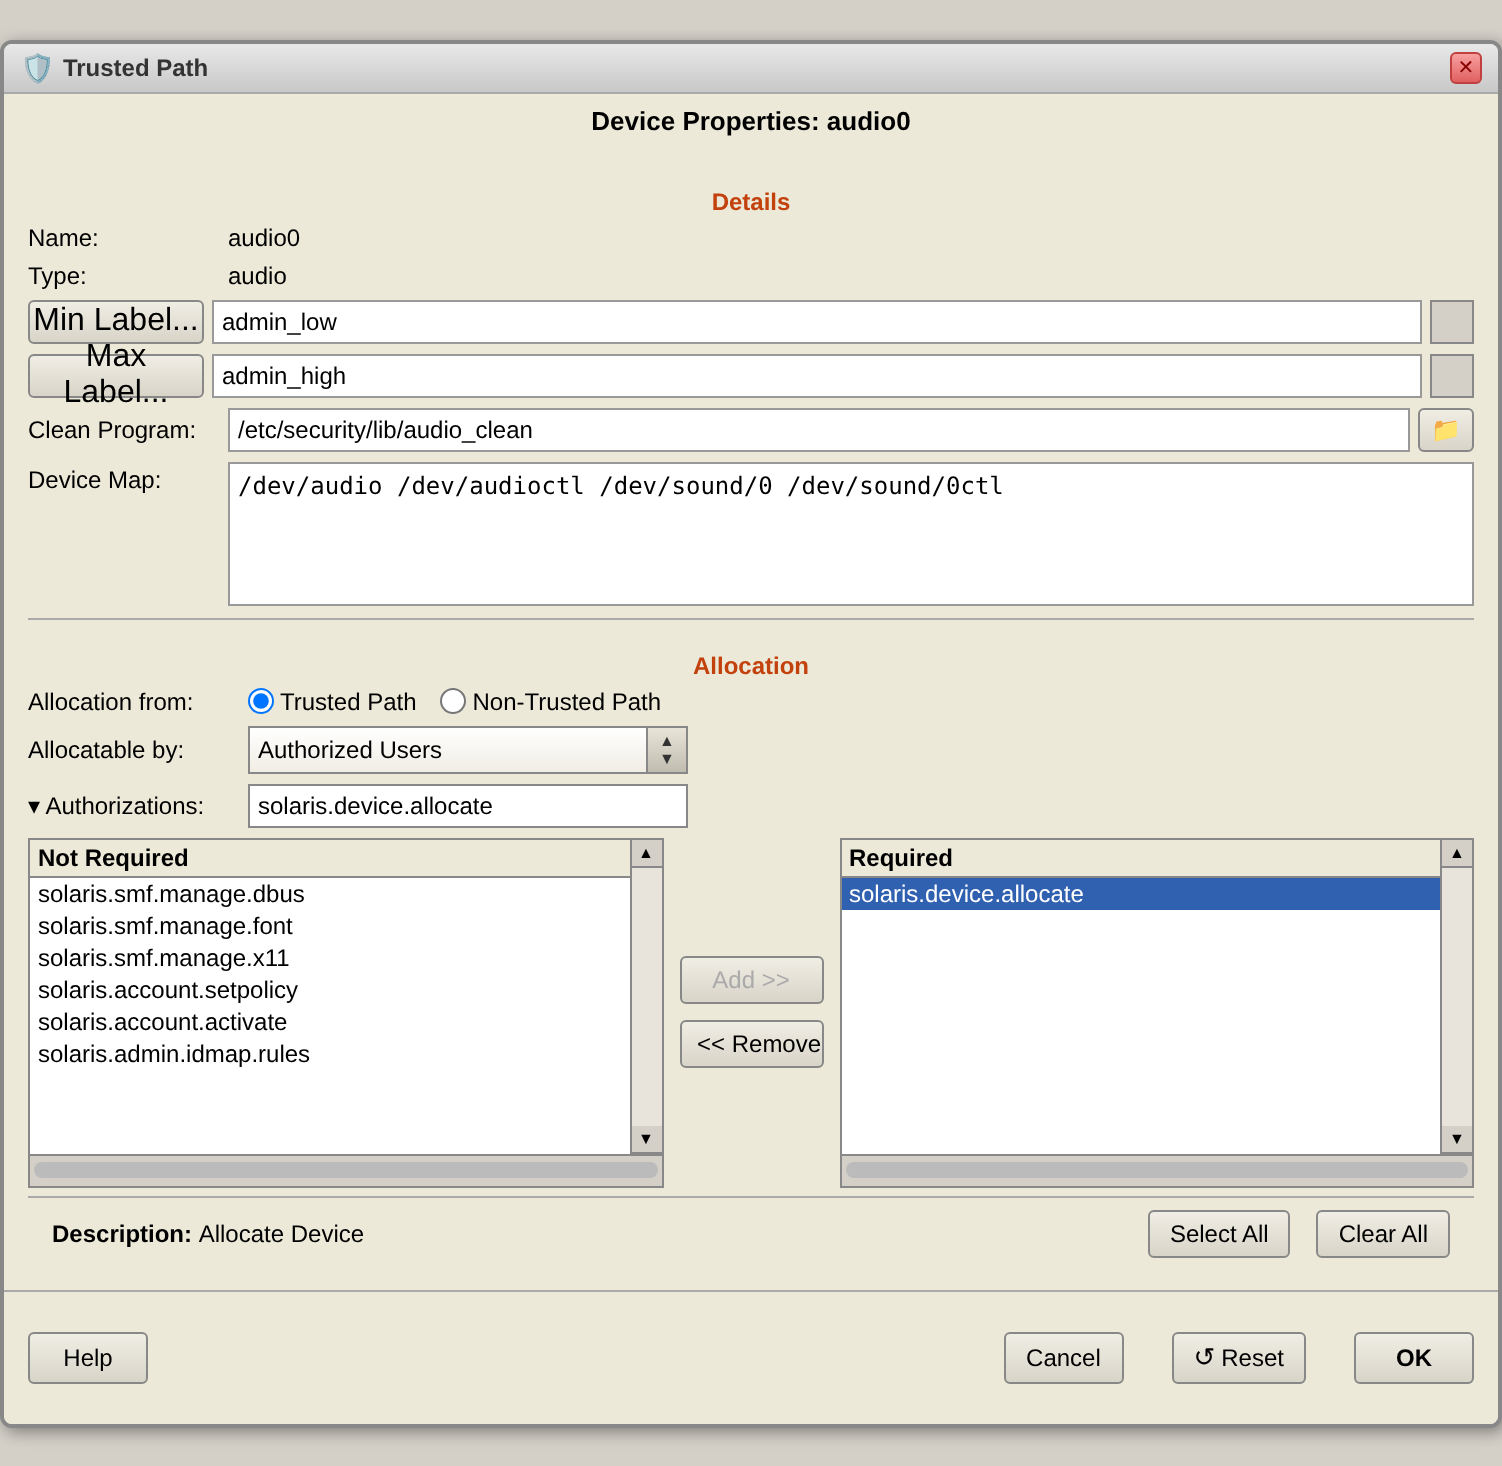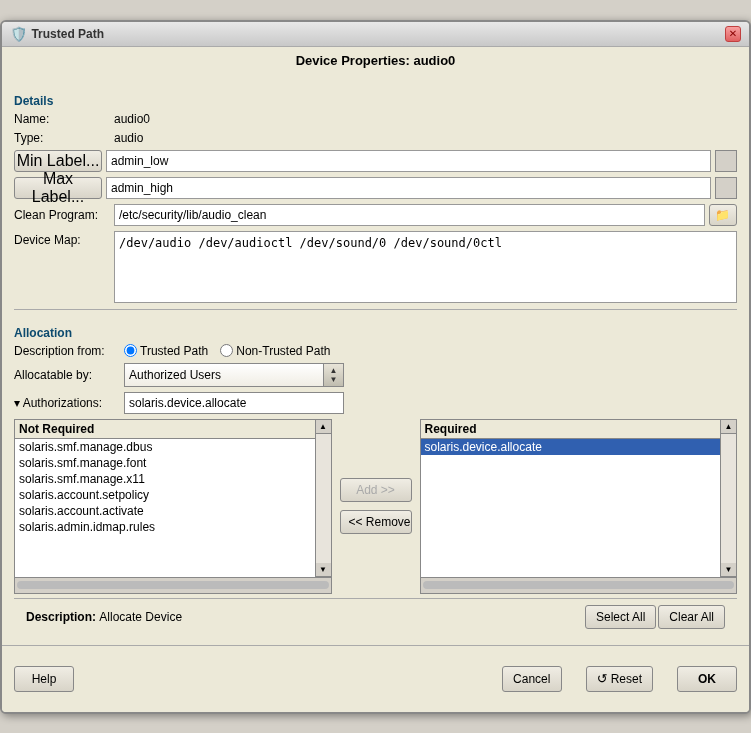--- a/index.html
+++ b/index.html
@@ -57,23 +57,24 @@
       font-weight: bold;
       padding: 6px 0 4px;
       color: #000;
     }
     .content {
       padding: 6px 12px 10px;
     }
     .section-header {
       font-size: 12px;
       font-weight: bold;
-      color: #0c4a6e;
+      color: #c2410c;
       margin-bottom: 4px;
       margin-top: 16px;
+      text-align: center;
     }
     .field-row {
       display: flex;
       align-items: center;
       margin-bottom: 5px;
     }
     .field-label {
       width: 100px;
       font-size: 12px;
       color: #000;
@@ -298,21 +299,21 @@
       padding: 6px 12px;
       border-top: 1px solid #aaa;
       margin-top: 4px;
     }
     .description {
       font-size: 12px;
       color: #000;
     }
     .select-all-area {
       display: flex;
-      gap: 2px;
+      gap: 13px;
     }
     .sel-btn {
       height: 24px;
       background: linear-gradient(to bottom, #f0ede4, #d8d4c8);
       border: 1px solid #888;
       border-radius: 3px;
       font-size: 12px;
       cursor: pointer;
       padding: 0 10px;
     }
@@ -396,21 +397,21 @@
     <div class="field-row" style="align-items:flex-start;">
       <span class="field-label" style="padding-top:2px;">Device Map:</span>
       <textarea class="textarea-field" style="">/dev/audio /dev/audioctl /dev/sound/0 /dev/sound/0ctl</textarea>
     </div>
 
     <hr class="separator">
 
     <div class="section-header">Allocation</div>
 
     <div class="alloc-row">
-      <span class="alloc-label">Description from:</span>
+      <span class="alloc-label">Allocation from:</span>
       <div class="radio-group">
         <label class="radio-item">
           <input type="radio" name="alloc_from" checked="" style="">
           <span>Trusted Path</span>
         </label>
         <label class="radio-item">
           <input type="radio" name="alloc_from" style="">
           <span>Non-Trusted Path</span>
         </label>
       </div>

